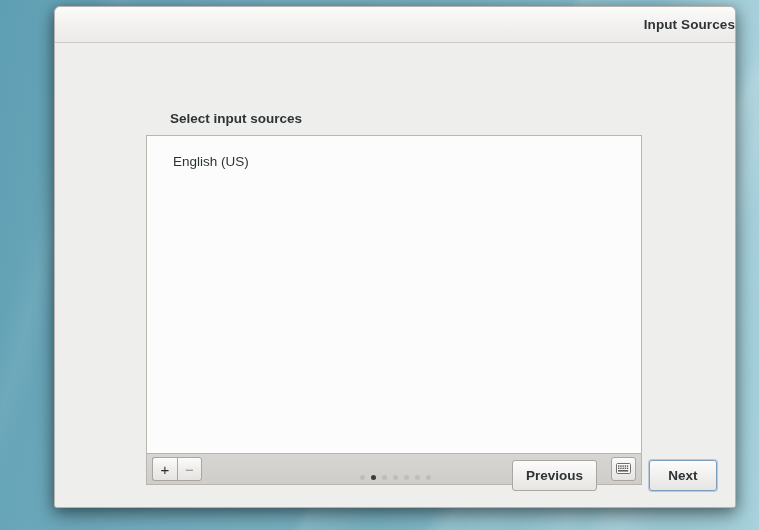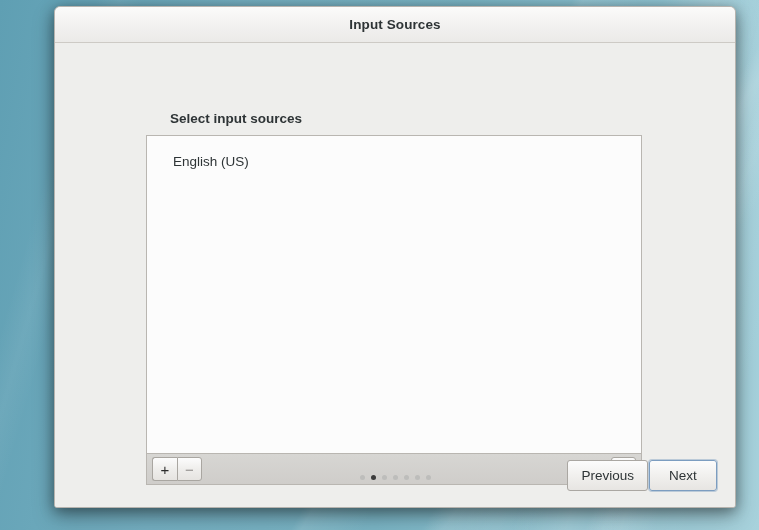--- a/index.html
+++ b/index.html
@@ -52,21 +52,21 @@
 
   
   #headerbar {
     height: 36px;
     flex: 0 0 36px;
     background: linear-gradient(to bottom, #fbfbfa 0%, #f2f1f0 52%, #ebeae8 100%);
     border-bottom: 1px solid #cdcac5;
     border-radius: 5px 5px 0 0;
     display: flex;
     align-items: center;
-    justify-content: center;
+    justify-content: flex-end;
     position: relative;
   }
   #header-title {
     font-size: 13.5px;
     font-weight: bold;
     color: #2e3436;
     letter-spacing: .1px;
   }
 
   
@@ -172,40 +172,42 @@
     align-items: center;
   }
   .dot { width: 5px; height: 5px; border-radius: 50%; background: #bdbdbb; }
   .dot.active { background: #3c3c3c; }
 
   #nav-buttons {
     position: absolute;
     right: 18px;
     bottom: 16px;
     display: flex;
-    gap: 1px;
+    gap: 20px;
+    font-weight: bold;
   }
   .nav-btn {
     min-width: 68px;
     height: 31px;
     padding: 0 13px;
     font-size: 13.5px;
     color: #2e3436;
     background: linear-gradient(to bottom, #fcfcfc 0%, #f1f0ee 50%, #e7e5e2 100%);
     border: 1px solid #aaa7a2;
     border-radius: 3px;
     display: flex;
     align-items: center;
     justify-content: center;
     font-family: "Liberation Sans", sans-serif;
     cursor: default;
   }
   .nav-btn.focused {
     border-color: #7c9dc0;
     box-shadow: 0 0 0 1px rgba(124,157,192,0.45);
+    margin-left: 32px;
   }
 </style>
 </head>
 <body>
 
 <div id="desktop">
   <div class="wall-streak streak-a"></div>
   <div class="wall-streak streak-b"></div>
   <div class="wall-streak streak-c"></div>
   <div class="wall-streak streak-d"></div>

